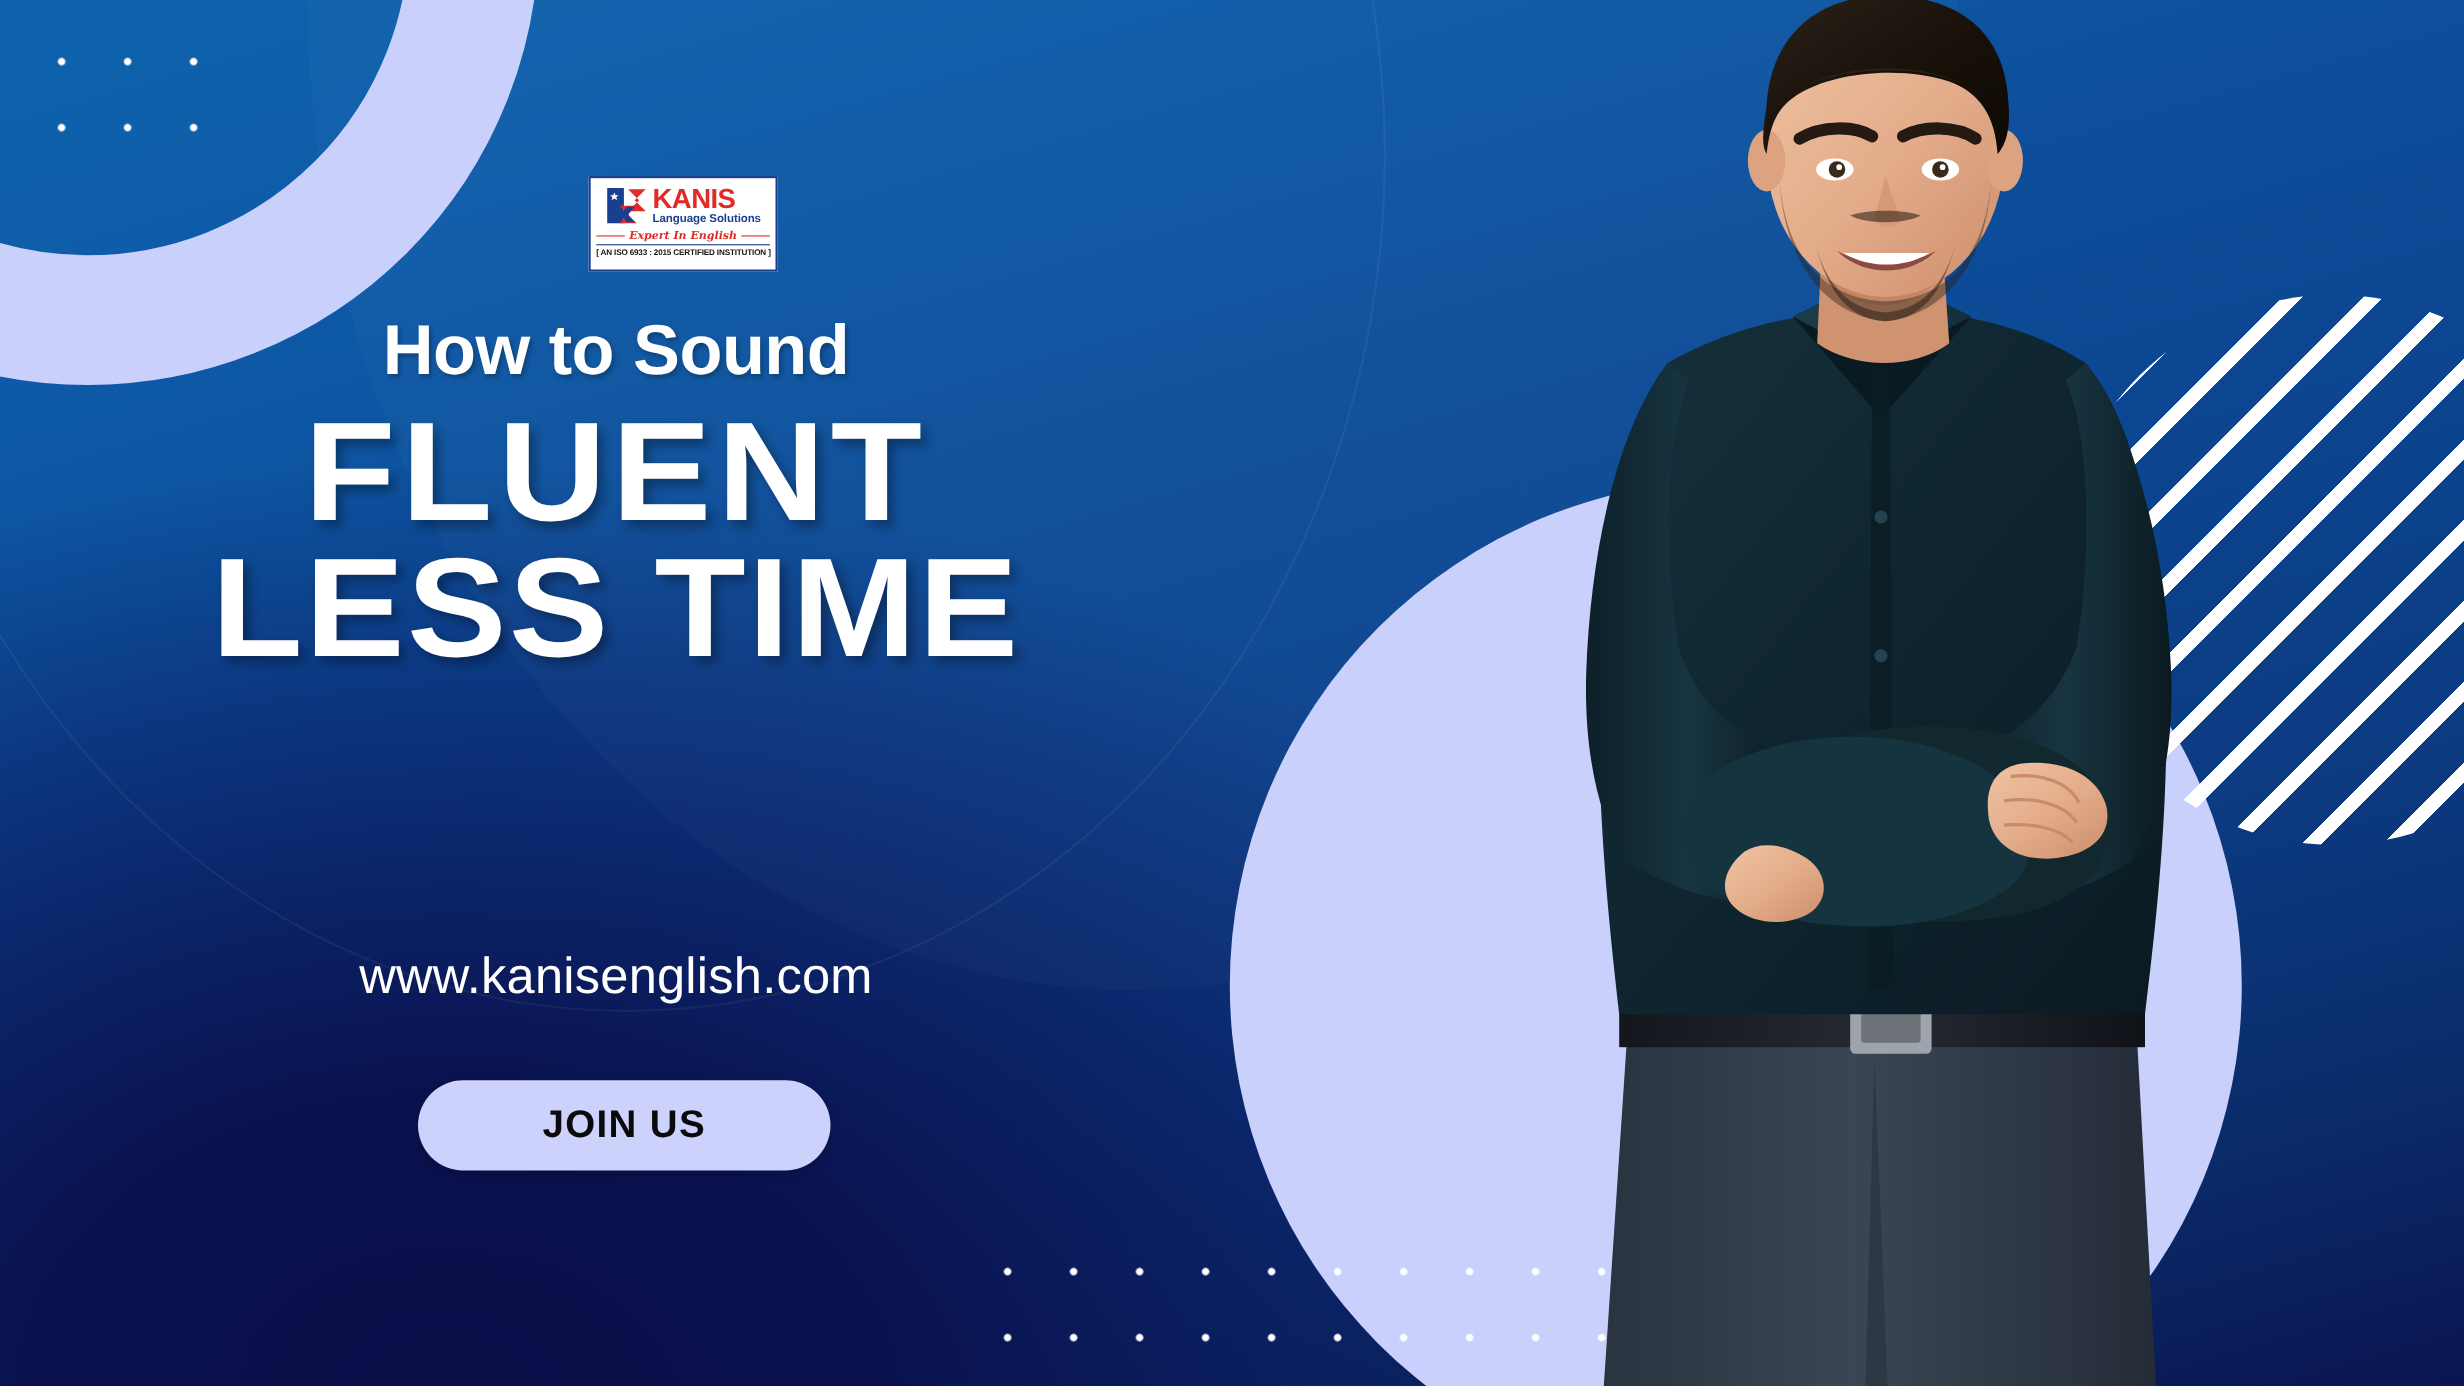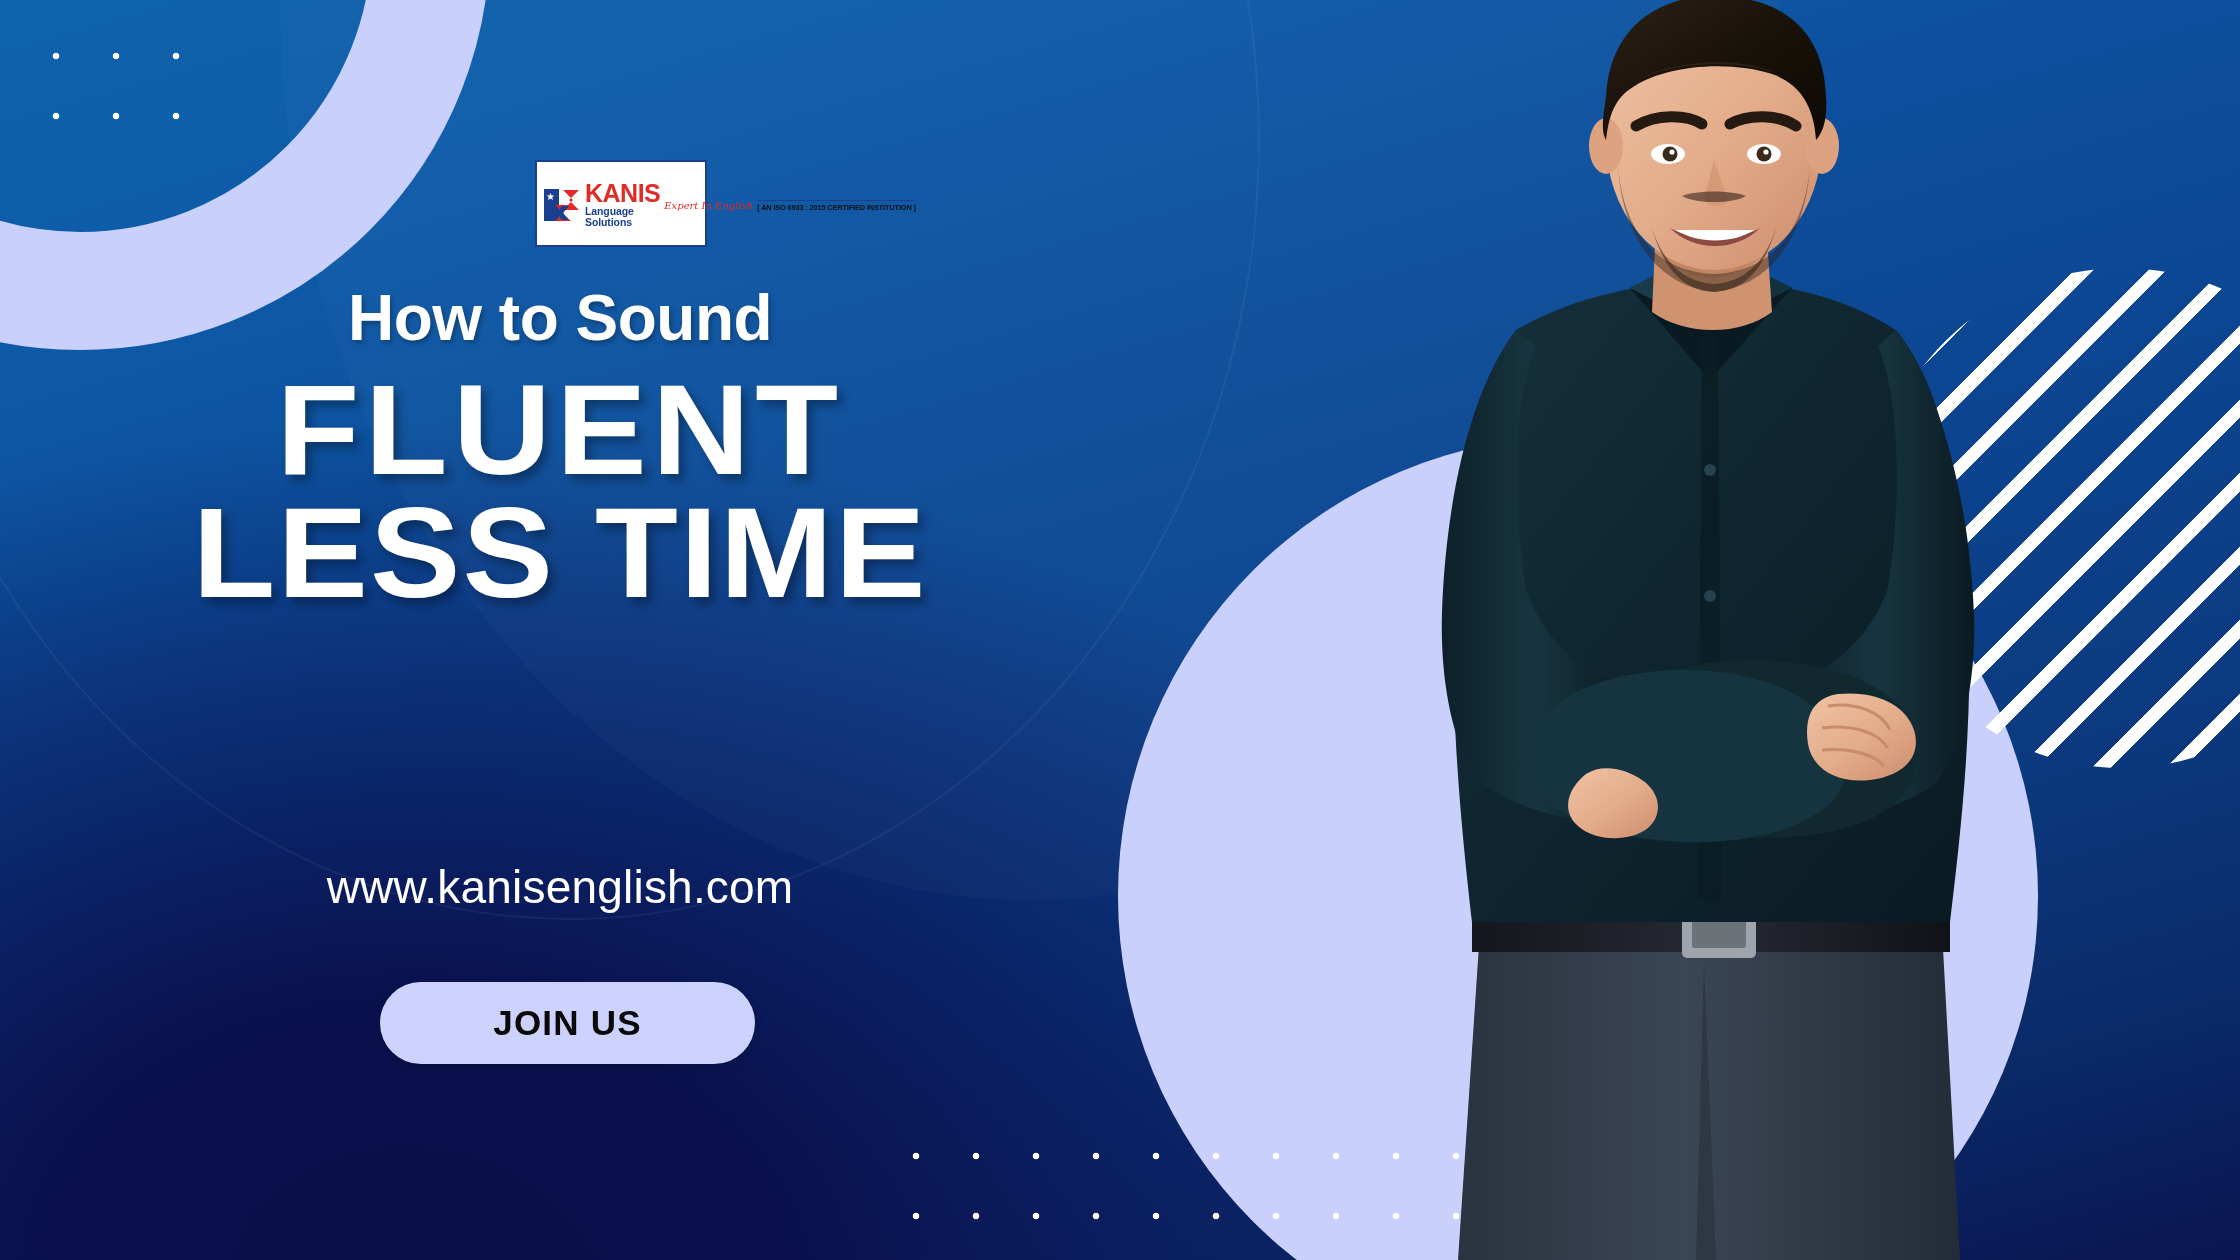--- a/index.html
+++ b/index.html
@@ -83,40 +83,40 @@
     width:1120px; height:1260px;
   }
 
   
   #logo-card{
     position:absolute;
     left:535px; top:160px;
     width:172px; height:87px;
     background:#ffffff;
     border:2px solid #1b3f8f;
-    display:flex; 
+    display:flex; flex-direction:column;
     align-items:center; justify-content:flex-start;
     padding:4px 5px 2px 5px;
   }
   #logo-top{ display:flex; align-items:center; gap:3px; height:42px; }
   #logo-mark{ width:40px; height:38px; flex:none; }
   #logo-words{ display:flex; flex-direction:column; align-items:flex-start; line-height:1; }
   #logo-kanis{
     font-family:"Liberation Sans", sans-serif;
     font-weight:bold; font-size:25px; color:#e02b26;
     letter-spacing:-0.5px; line-height:0.92;
   }
   #logo-sub{
     font-family:"Liberation Sans", sans-serif;
     font-weight:bold; font-size:10.5px; color:#1b3f8f;
     letter-spacing:-0.1px; margin-top:1px;
   }
   #logo-script-row{
     display:flex; align-items:center; gap:4px;
-    width:100%; justify-content:center; margin-top:1px;
+    width:100%; justify-content:center; margin-top:1px;font-weight:bold;
   }
   #logo-script-row .rule{ flex:1; height:1.5px; background:#e02b26; }
   #logo-script{
     font-family:"DejaVu Serif", serif;
     font-style:italic; font-size:10px; color:#e02b26;
     white-space:nowrap;
   }
   #logo-iso{
     margin-top:2px;
     font-family:"Liberation Sans", sans-serif;

